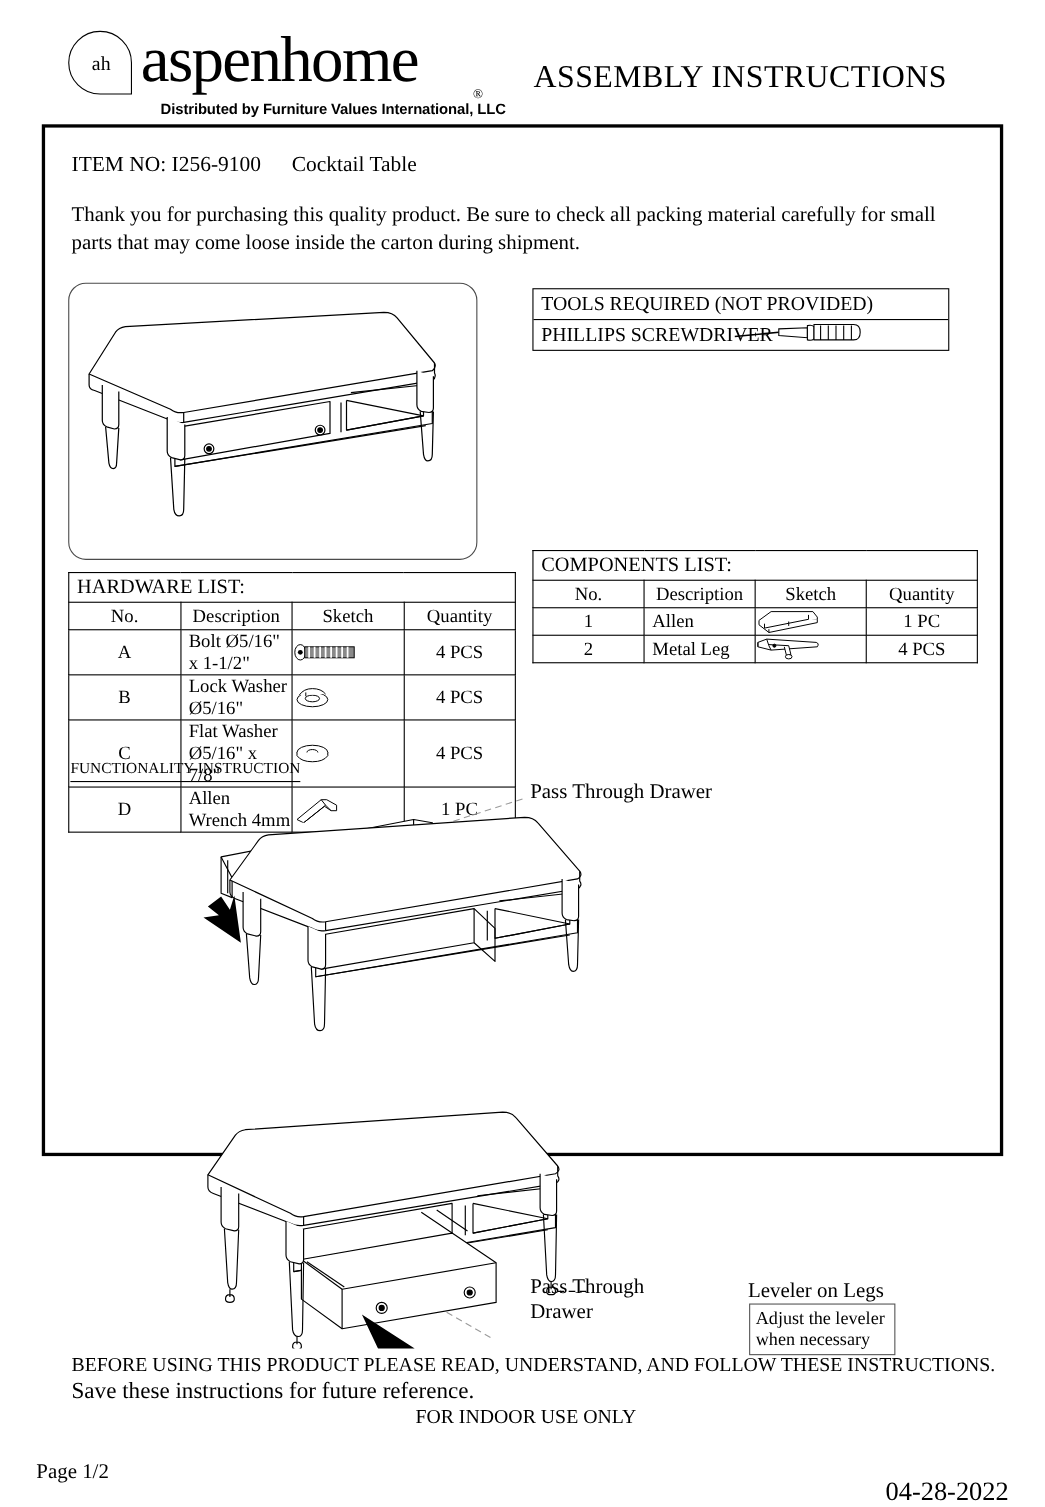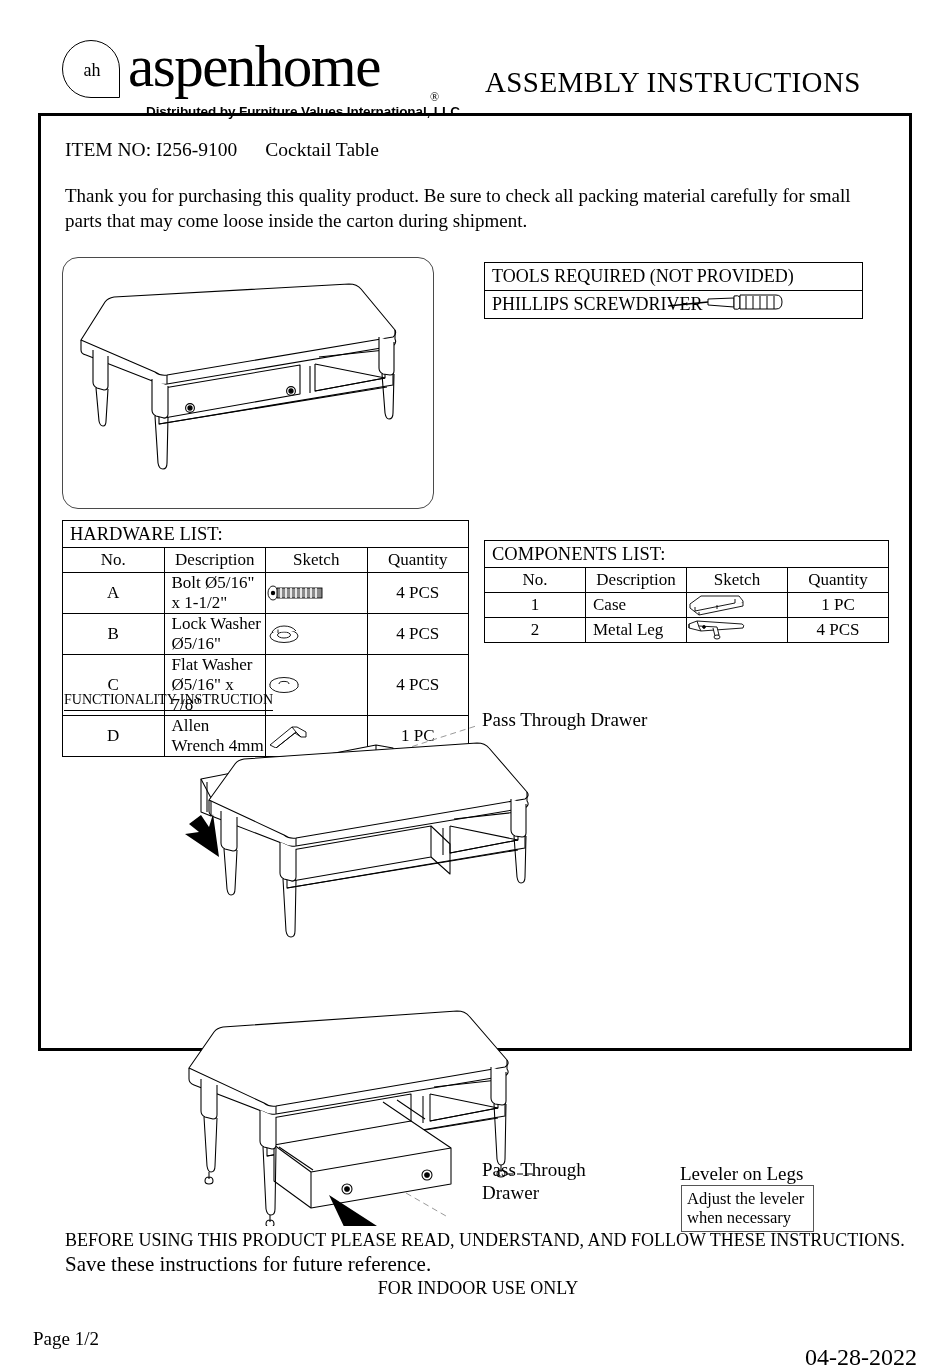--- a/index.html
+++ b/index.html
@@ -12,21 +12,21 @@
     height: 1370px;
     position: relative;
     font-family: "Liberation Serif", serif;
     color: #000000;
     overflow: hidden;
   }
 
   
   #header {
     position: absolute;
-    left: 0; top: 16px;
+    left: 0; top: 4px;
     width: 772px; height: 106px;
   }
   #logo-block {
     position: absolute;
     left: 62px; top: 22px;
     width: 400px; height: 82px;
   }
   #logo-mark {
     position: absolute;
     left: 0px; top: 2px;
@@ -165,21 +165,21 @@
   }
   .list-table td.sketch-cell {
     text-align: center;
     vertical-align: middle;
     line-height: 0;
   }
 
   #hardware-table { left: 21px; top: 404px; width: 407px; }
   #hardware-table .c-desc { width: 216px; }
 
-  #components-table { left: 443px; top: 424px; width: 405px; border-radius: 11px; }
+  #components-table { left: 443px; top: 384px; width: 405px; border-radius: 11px; }
   #components-table .c-desc { width: 214px; }
 
   
   #func-heading {
     position: absolute;
     left: 23px; top: 576px;
     font-size: 14px;
     border-bottom: 1.6px solid #000;
     padding-bottom: 2px;
     white-space: nowrap;
@@ -410,21 +410,21 @@
       <td class="title-cell" colspan="4">COMPONENTS LIST:</td>
     </tr>
     <tr>
       <th class="c-no">No.</th>
       <th class="c-desc">Description</th>
       <th class="c-sketch">Sketch</th>
       <th class="c-qty">Quantity</th>
     </tr>
     <tr>
       <td class="c-no">1</td>
-      <td class="desc-val">Case</td>
+      <td class="desc-val">Allen</td>
       <td class="sketch-cell">
         <svg width="58" height="24" viewBox="0 0 58 24">
           <g stroke="#000" stroke-width="0.9" fill="#fff">
             <path d="M3 11 L14 3 L52 3 L56 8 L56 10 L12 19 Z"></path>
             <path d="M3 11 L3 15 L12 22 L56 13 L56 10"></path>
             <path d="M12 19 L12 22"></path>
             <path d="M8 14 L8 18 L48 10 L48 6"></path>
             <path d="M30 16 L30 12"></path>
           </g>
         </svg>

